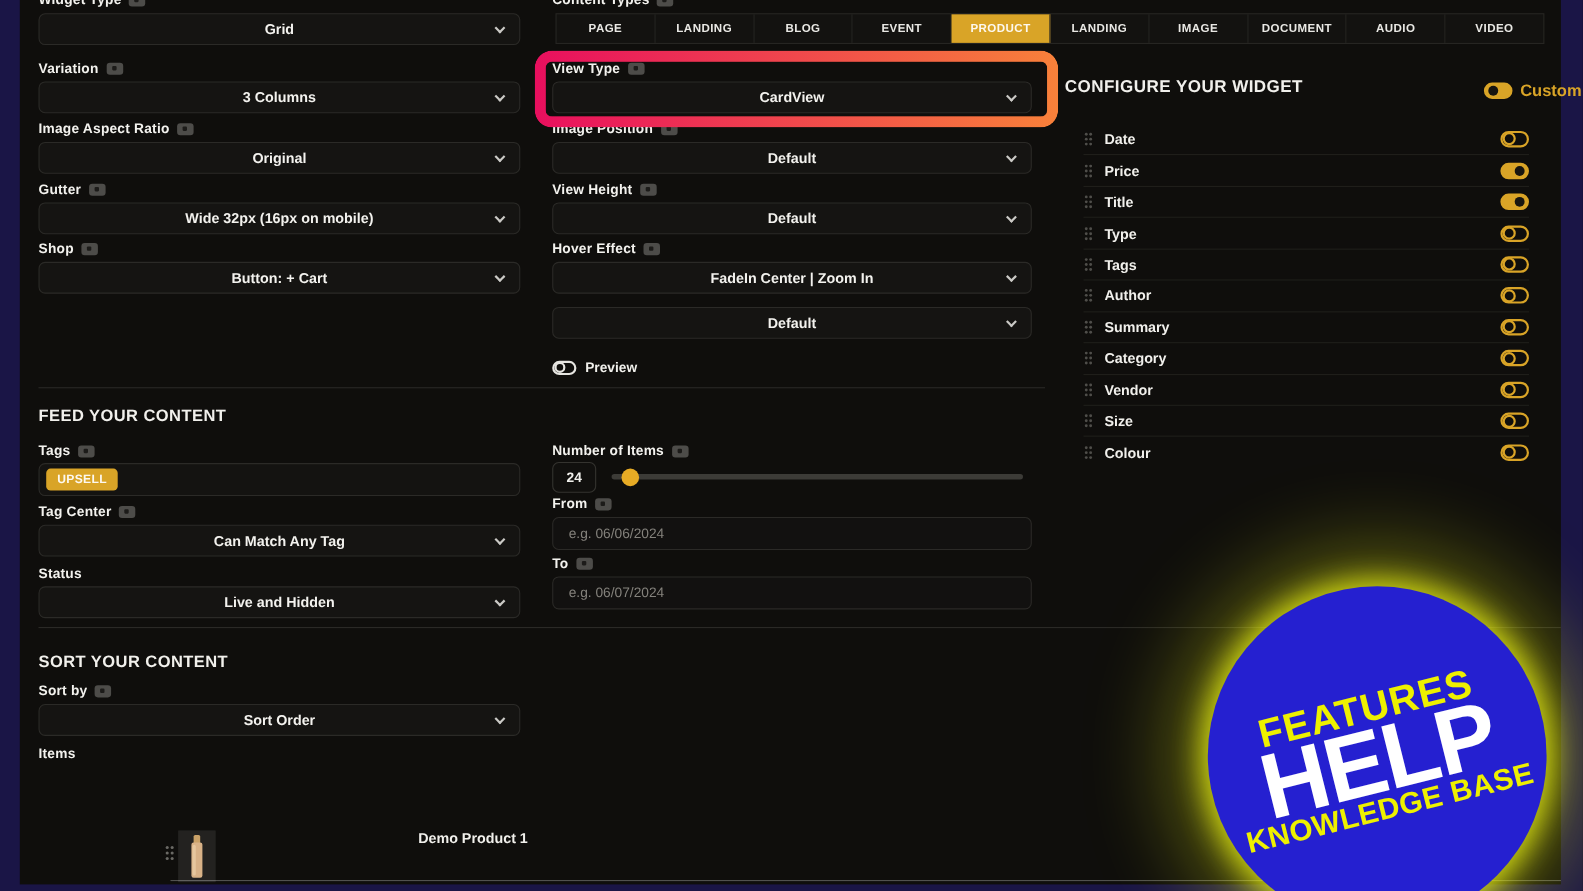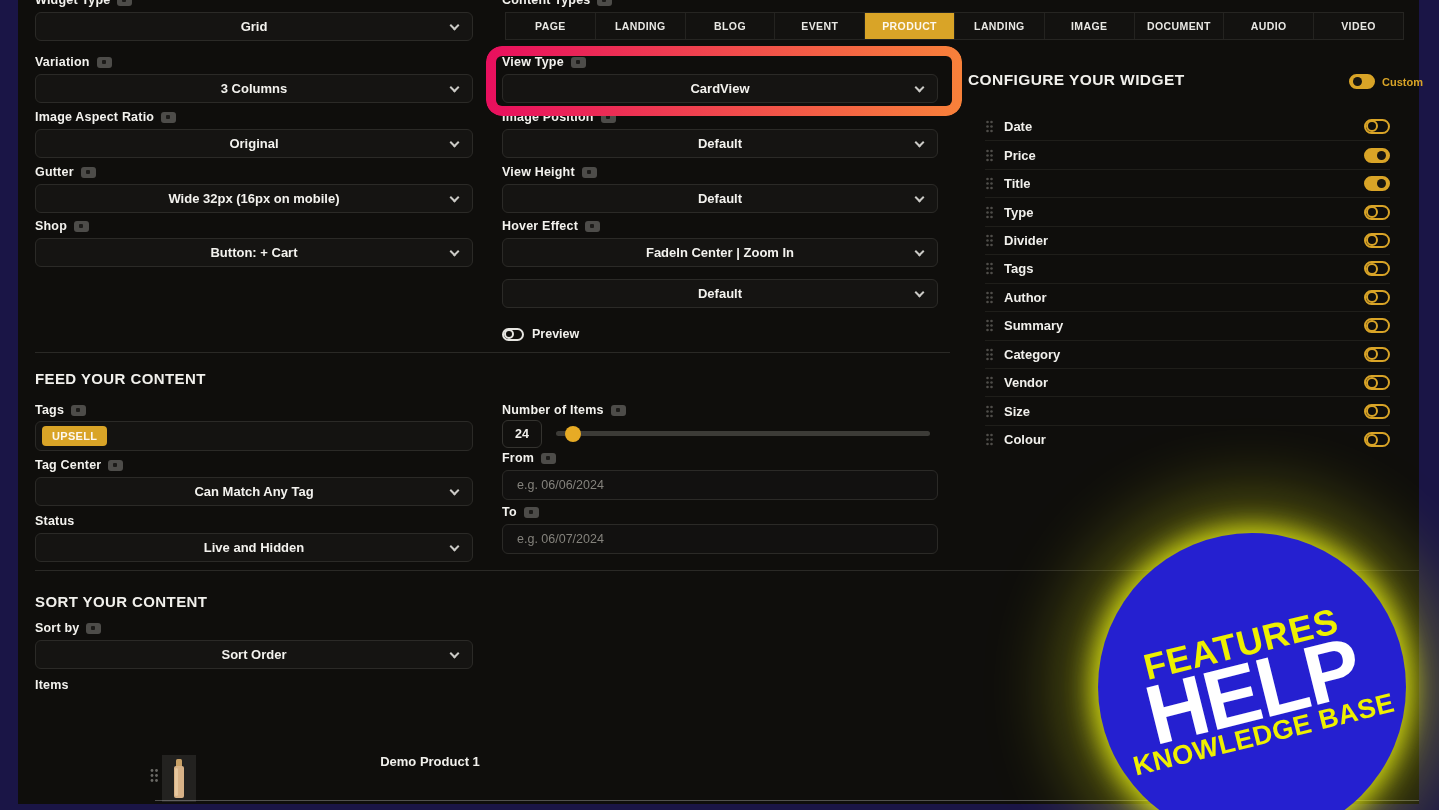--- a/index.html
+++ b/index.html
@@ -39,21 +39,21 @@
   .tgl .knob{position:absolute;left:0px;top:-0.5px;width:12px;height:12px;border:2px solid #d9a427;border-radius:50%;}
   .tgl.on{background:#d9a427;}
   .tgl.on .knob{border:none;background:#171510;width:9px;height:9px;left:auto;right:2px;top:1px;}
   .tgl.on.knob-left .knob{right:auto;left:2px;}
   .tgl.white{border-color:#e6e5e1;width:22px;height:13px;}
   .tgl.white .knob{border-color:#e6e5e1;width:10px;height:10px;top:-0.5px;}
 
   
   .panel-title{position:absolute;left:968px;top:71px;font-size:15.5px;font-weight:800;letter-spacing:.4px;}
   .custom-toggle{position:absolute;left:1349px;top:74px;display:flex;align-items:center;gap:7px;}
-  .custom-label{color:#d9a427;font-size:11px;font-weight:800;}
+  .custom-label{color:#d9a427;font-size:15px;font-weight:800;}
   .cfg-rows{position:absolute;left:985px;top:112px;width:405px;}
   .crow{height:28.45px;display:flex;align-items:center;border-top:1px solid #1f1e1a;}
   .crow:first-child{border-top:none;}
   .crow .label{font-size:13px;font-weight:700;margin-left:10px;}
   .crow .tgl{margin-left:auto;}
   .handle{flex:0 0 auto;display:block;}
 
   
   .section-title{position:absolute;font-size:15px;font-weight:800;letter-spacing:.4px;}
   .divider{position:absolute;height:1px;background:#2a2926;}
@@ -282,36 +282,20 @@
           <g fill="#4f4e4a">
             <circle cx="2.5" cy="2" r="1.3"></circle>
             <circle cx="6.5" cy="2" r="1.3"></circle>
             <circle cx="2.5" cy="6.5" r="1.3"></circle>
             <circle cx="6.5" cy="6.5" r="1.3"></circle>
             <circle cx="2.5" cy="11" r="1.3"></circle>
             <circle cx="6.5" cy="11" r="1.3"></circle>
           </g>
         </svg>
       <span class="label">Type</span>
-      <span class="tgl">
-          <span class="knob"></span>
-        </span>
-    </div>
-    <div class="crow">
-      <svg class="handle" width="9" height="13" viewBox="0 0 9 13">
-          <g fill="#4f4e4a">
-            <circle cx="2.5" cy="2" r="1.3"></circle>
-            <circle cx="6.5" cy="2" r="1.3"></circle>
-            <circle cx="2.5" cy="6.5" r="1.3"></circle>
-            <circle cx="6.5" cy="6.5" r="1.3"></circle>
-            <circle cx="2.5" cy="11" r="1.3"></circle>
-            <circle cx="6.5" cy="11" r="1.3"></circle>
-          </g>
-        </svg>
-      <span class="label">Divider</span>
       <span class="tgl">
           <span class="knob"></span>
         </span>
     </div>
     <div class="crow">
       <svg class="handle" width="9" height="13" viewBox="0 0 9 13">
           <g fill="#4f4e4a">
             <circle cx="2.5" cy="2" r="1.3"></circle>
             <circle cx="6.5" cy="2" r="1.3"></circle>
             <circle cx="2.5" cy="6.5" r="1.3"></circle>

